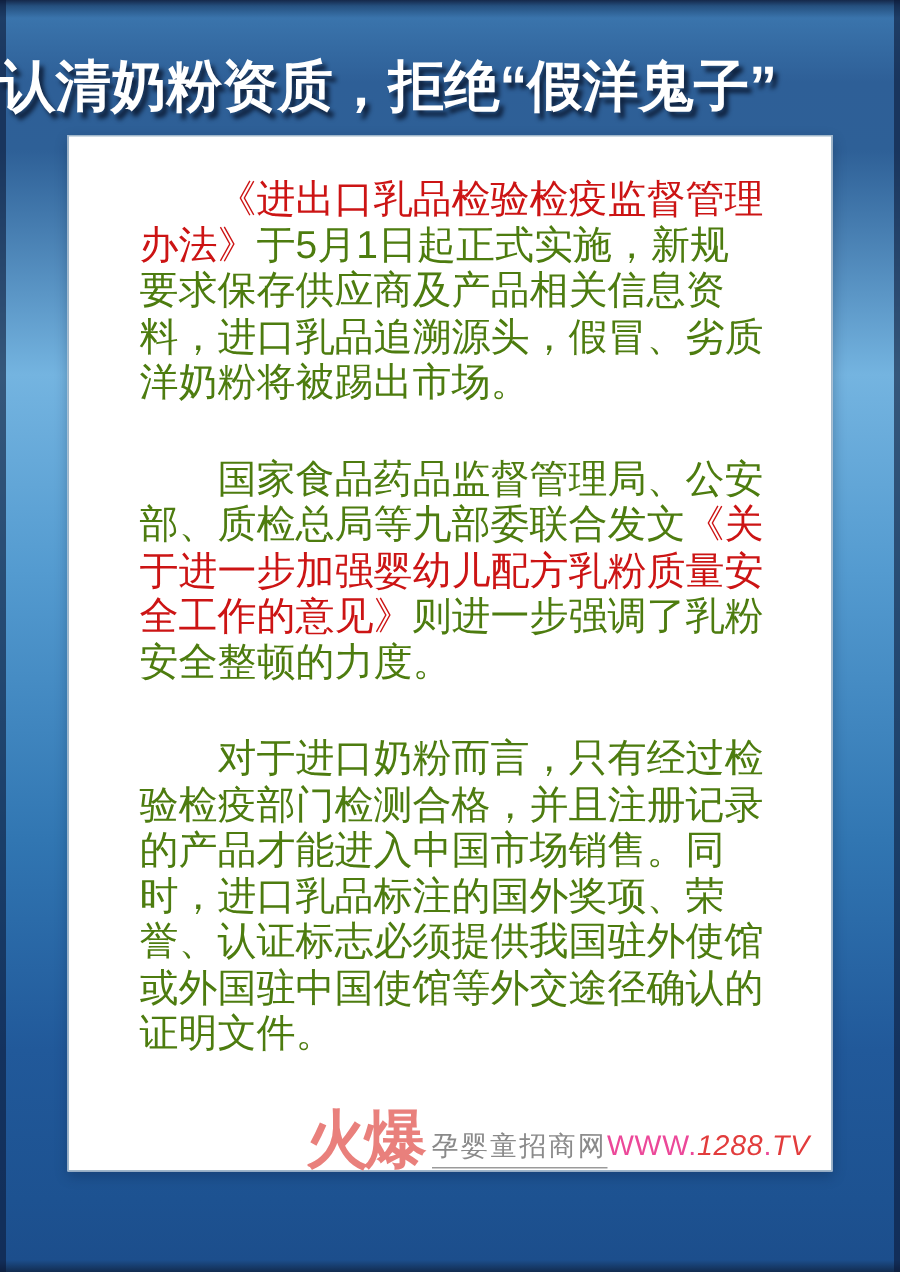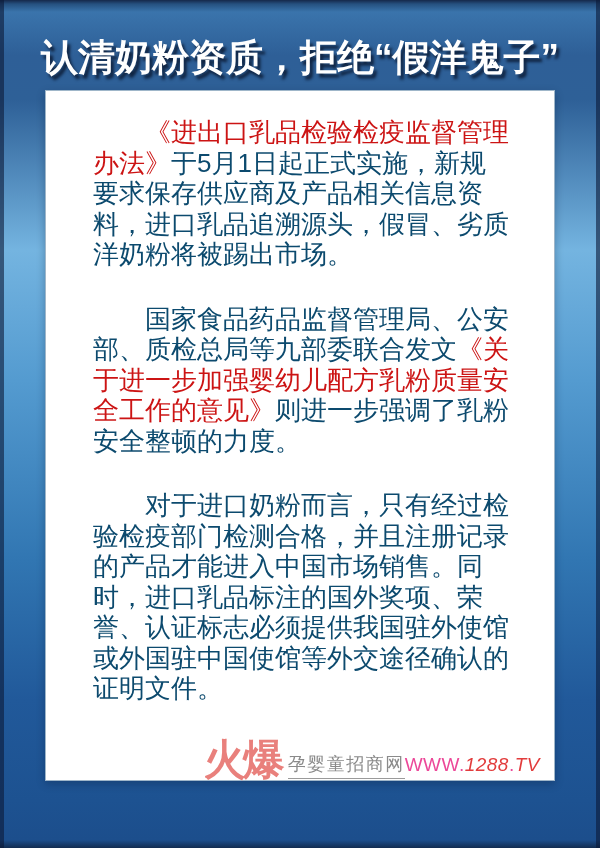--- a/index.html
+++ b/index.html
@@ -38,21 +38,20 @@
     background: rgba(12, 25, 55, 0.6);
   }
   .edge-shade.left  { left: 0; }
   .edge-shade.right { right: 0; }
 
   .page-title {
     position: absolute;
     top: 33px;
     left: 0;
     width: 100%;
-    text-align: center;
     font-size: 37px;
     font-weight: bold;
     color: #ffffff;
     letter-spacing: 0px;
     white-space: nowrap;
     text-shadow: 3px 4px 3px rgba(5, 15, 35, 0.75);
   }
 
   .content-card {
     position: absolute;
@@ -73,21 +72,21 @@
     margin: 0 0 34px 0;
     font-size: 26px;
     line-height: 30.5px;
     text-indent: 2em;
     color: #1f1f1f;
     text-align: left;
     line-break: strict;
     letter-spacing: 0;
   }
   .seg-red   { color: #cc1414; }
-  .seg-black { color: #0c4a6e; }
+  .seg-black { color: #4d7c0f; }
 
   .brand-logo {
     position: absolute;
     right: 14px;
     bottom: 1px;
     display: flex;
     align-items: flex-end;
   }
   .logo-mark {
     font-size: 42px;

